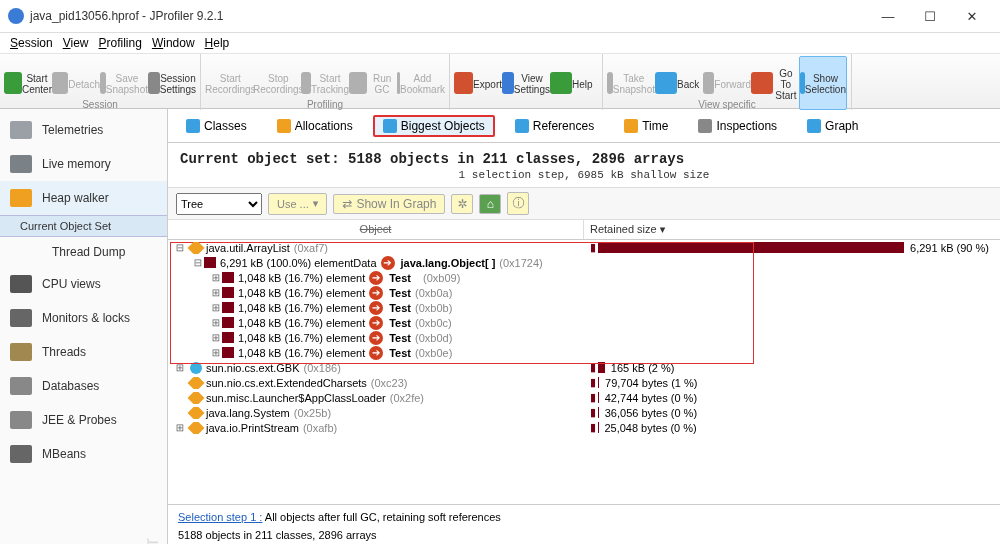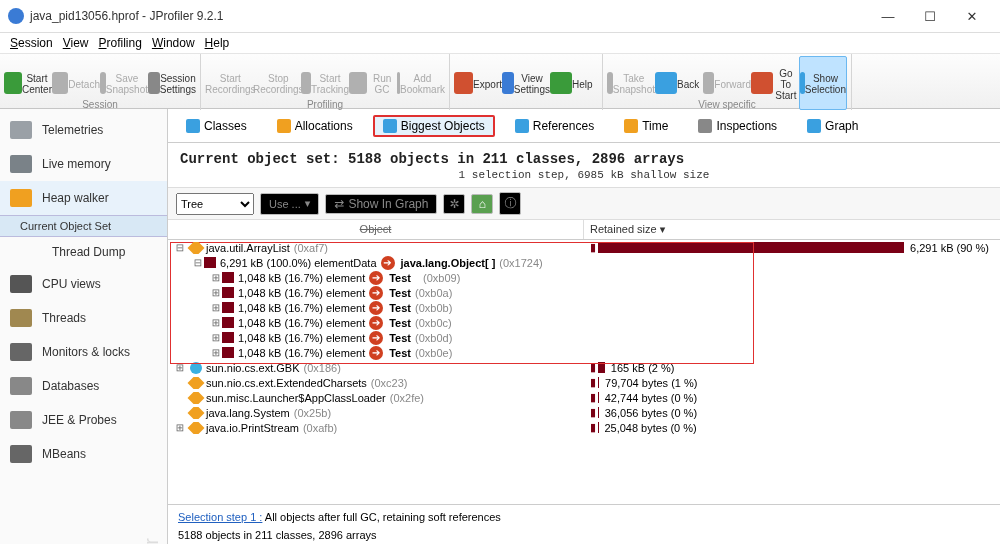--- a/index.html
+++ b/index.html
@@ -28,21 +28,21 @@
 .watermark { position: absolute; right: 4px; bottom: 10px; transform: rotate(-90deg); transform-origin: right bottom; color: #ddd; font-size: 20px; font-weight: 300; letter-spacing: 1px; }
 .main { flex: 1; display: flex; flex-direction: column; background: #fff; }
 .subtabs { height: 34px; display: flex; align-items: center; border-bottom: 1px solid #ccc; padding: 0 8px; gap: 10px; }
 .subtab { display: flex; align-items: center; gap: 4px; padding: 4px 10px; font-size: 12px; cursor: pointer; border-radius: 2px; }
 .subtab.sel { border: 2px solid #e03030; background: #e5f2fc; padding: 2px 8px; }
 .subtab .sti { width: 14px; height: 14px; }
 .heading { padding: 8px 12px 2px 12px; font-family: "Courier New", monospace; font-size: 14px; font-weight: bold; color: #222; }
 .subheading { text-align: center; font-family: "Courier New", monospace; font-size: 11px; color: #333; padding-bottom: 6px; }
 .ctrlrow { display: flex; align-items: center; gap: 6px; padding: 4px 8px; border-top: 1px solid #ddd; border-bottom: 1px solid #ddd; background: #f7f7f7; }
 .ctrlrow select, .ctrlrow button { font-size: 11px; height: 22px; }
-.ctrlrow .sbtn { padding: 2px 8px; background: #000000; border: 1px solid #bbb; border-radius: 2px; color: #888; display: flex; align-items: center; gap: 4px; }
+.ctrlrow .sbtn { padding: 2px 8px; background: #fef9c3; border: 1px solid #bbb; border-radius: 2px; color: #888; display: flex; align-items: center; gap: 4px; }
 .table { flex: 1; overflow: auto; font-family: "Courier New", monospace; font-size: 11px; position: relative; }
 .thead { display: flex; background: #fff; border-bottom: 1px solid #ccc; position: sticky; top: 0; }
 .thead .c1 { width: 416px; padding: 3px 6px; border-right: 1px solid #ddd; text-align: center; color:#666; text-decoration: line-through; }
 .thead .c2 { flex: 1; padding: 3px 6px; color: #333; }
 .redbox { position: absolute; border: 1.5px solid #e03030; pointer-events: none; }
 .trow { display: flex; align-items: center; height: 15px; }
 .trow .c1 { width: 416px; padding: 0 2px 0 6px; display: flex; align-items: center; white-space: nowrap; overflow: hidden; }
 .trow .c2 { flex: 1; padding: 0 6px; display: flex; align-items: center; }
 .exp { width: 12px; text-align: center; color: #666; cursor: pointer; font-size: 10px; }
 .hex { width: 12px; height: 12px; background: #f0a020; transform: rotate(45deg); margin: 0 4px; flex-shrink: 0; }
@@ -170,26 +170,26 @@
         <div class="si" style="background:#f0a020"></div>
         <span>Heap walker</span>
       </div>
       <div class="subitem">Current Object Set</div>
       <div class="sideitem" style="font-weight: normal; padding-left: 52px;">Thread Dump</div>
       <div class="sideitem">
         <div class="si" style="background:#555"></div>
         <span>CPU views</span>
       </div>
       <div class="sideitem">
+        <div class="si" style="background:#666"></div>
+        <span>Monitors &amp; locks</span>
+      </div>
+      <div class="sideitem">
         <div class="si" style="background:#a08850"></div>
         <span>Threads</span>
-      </div>
-      <div class="sideitem">
-        <div class="si" style="background:#666"></div>
-        <span>Monitors &amp; locks</span>
       </div>
       <div class="sideitem">
         <div class="si" style="background:#888"></div>
         <span>Databases</span>
       </div>
       <div class="sideitem">
         <div class="si" style="background:#888"></div>
         <span>JEE &amp; Probes</span>
       </div>
       <div class="sideitem">
@@ -225,21 +225,21 @@
           <span>Inspections</span>
         </div>
         <div class="subtab">
           <span class="sti" style="background:#3aa0e0;border-radius:2px"></span>
           <span>Graph</span>
         </div>
       </div>
     <div class="heading">Current object set: 5188 objects in 211 classes, 2896 arrays</div>
     <div class="subheading">1 selection step, 6985 kB shallow size</div>
     <div class="ctrlrow">
-      <select style="width:78px"><option>Tree</option></select>
+      <select style="width:86px"><option>Tree</option></select>
       <button class="sbtn"><span>Use ...</span> ▾</button>
       <span class="sbtn">⇄ <span>Show In Graph</span></span>
       <span class="sbtn" style="width:22px;justify-content:center">✲</span>
       <span class="sbtn" style="width:22px;justify-content:center;background:#5aa050;color:#fff">⌂</span>
       <span class="sbtn" style="width:22px;justify-content:center">ⓘ</span>
     </div>
     <div class="table" id="table">
       <div class="thead">
         <div class="c1">Object</div>
         <div class="c2">Retained size ▾</div>

